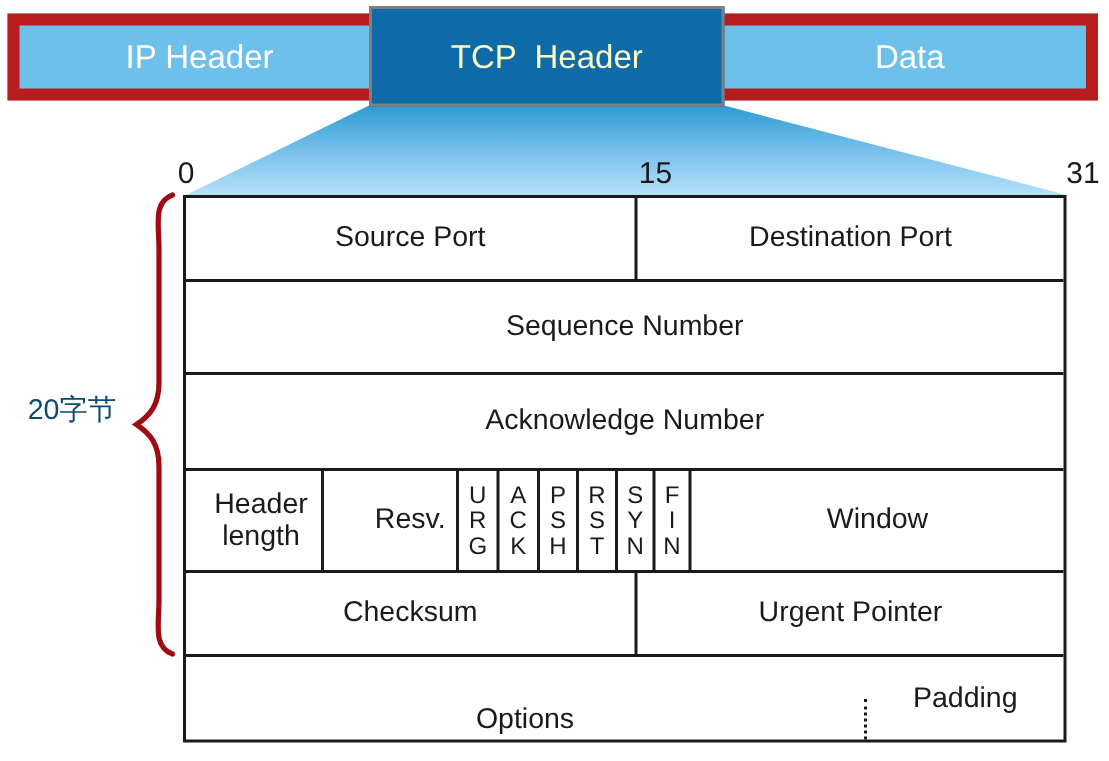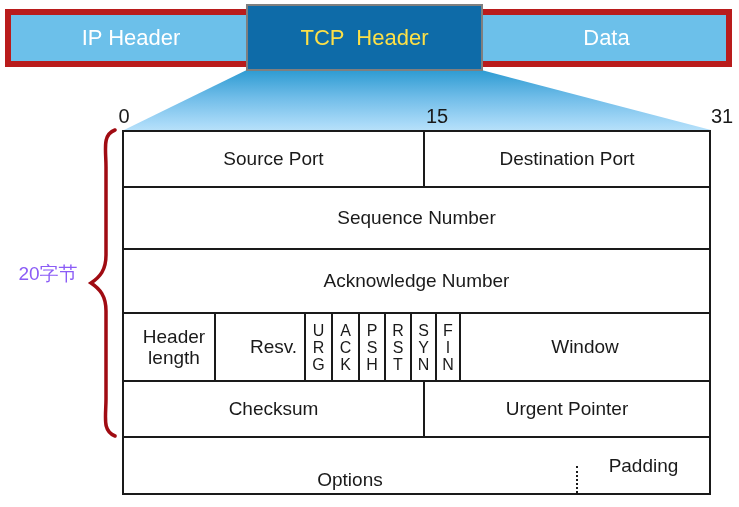--- a/index.html
+++ b/index.html
@@ -4,34 +4,34 @@
 <style>
   html,body { margin:0; padding:0; background:#fff; }
   .canvas {
     position:relative; width:739px; height:507px; background:#ffffff;
     font-family:"Liberation Sans", sans-serif; overflow:hidden;
   }
 
   
   .topbar {
     position:absolute; left:5px; top:9px; width:727px; height:58px;
-    background:#6CC0EA; border:6px solid #b91c1c; box-sizing:border-box;
+    background:#6CC0EA; border:8px solid #b91c1c; box-sizing:border-box;
   }
   .bar-label {
     position:absolute; top:0; height:100%; display:flex; align-items:center; justify-content:center;
     color:#ffffff; font-size:22px; white-space:pre;
   }
   .bar-label.ip   { left:0px;  width:240px; }
   .bar-label.data { left:476px; right:0px; }
   .tcpbox {
     position:absolute; left:246px; top:4px; width:237px; height:67px;
     background:#0E6BA8; border:2px solid #7F7F7F; box-sizing:border-box;
     display:flex; align-items:center; justify-content:center; z-index:3;
   }
-  .tcpbox .bar-text { color:#fde047; font-size:22px; white-space:pre; }
+  .tcpbox .bar-text { color:#fef9c3; font-size:22px; white-space:pre; }
 
   
   .funnel {
     position:absolute; left:124px; top:70px; width:587px; height:60px; z-index:1;
     background:linear-gradient(to bottom, #2D9BD2 0%, #6FBCE8 45%, #A9DAF8 90%, #B6E0F9 100%);
     clip-path:polygon(20.9% 0, 60.9% 0, 100% 100%, 0 100%);
   }
 
   
   .bit { position:absolute; top:105px; font-size:20px; color:#1A1A1A; text-align:center; z-index:4; }
@@ -61,21 +61,21 @@
   .flag { font-size:16px; line-height:17px; white-space:pre-line; }
   .f1 { width:27px; } .f2 { width:27px; } .f3 { width:26px; }
   .f4 { width:26px; } .f5 { width:25px; } .f6 { width:24px; }
   .stack2 { line-height:21px; white-space:pre-line; }
   .dotted { width:454px; border-right:2px dotted #1A1A1A;margin-top:28px; }
 
   
   .brace { position:absolute; left:85px; top:127px; width:34px; height:312px; z-index:4; }
   .brace-label {
     position:absolute; left:14px; top:263px; width:68px; text-align:center;
-    font-size:19px; line-height:22px; color:#8b5cf6; z-index:4;
+    font-size:19px; line-height:22px; color:#0c4a6e; z-index:4;
   }
 </style>
 </head>
 <body>
 
 <div class="canvas">
 
   <div class="topbar">
     <div class="bar-label ip">IP Header</div>
     <div class="bar-label data">Data</div>

